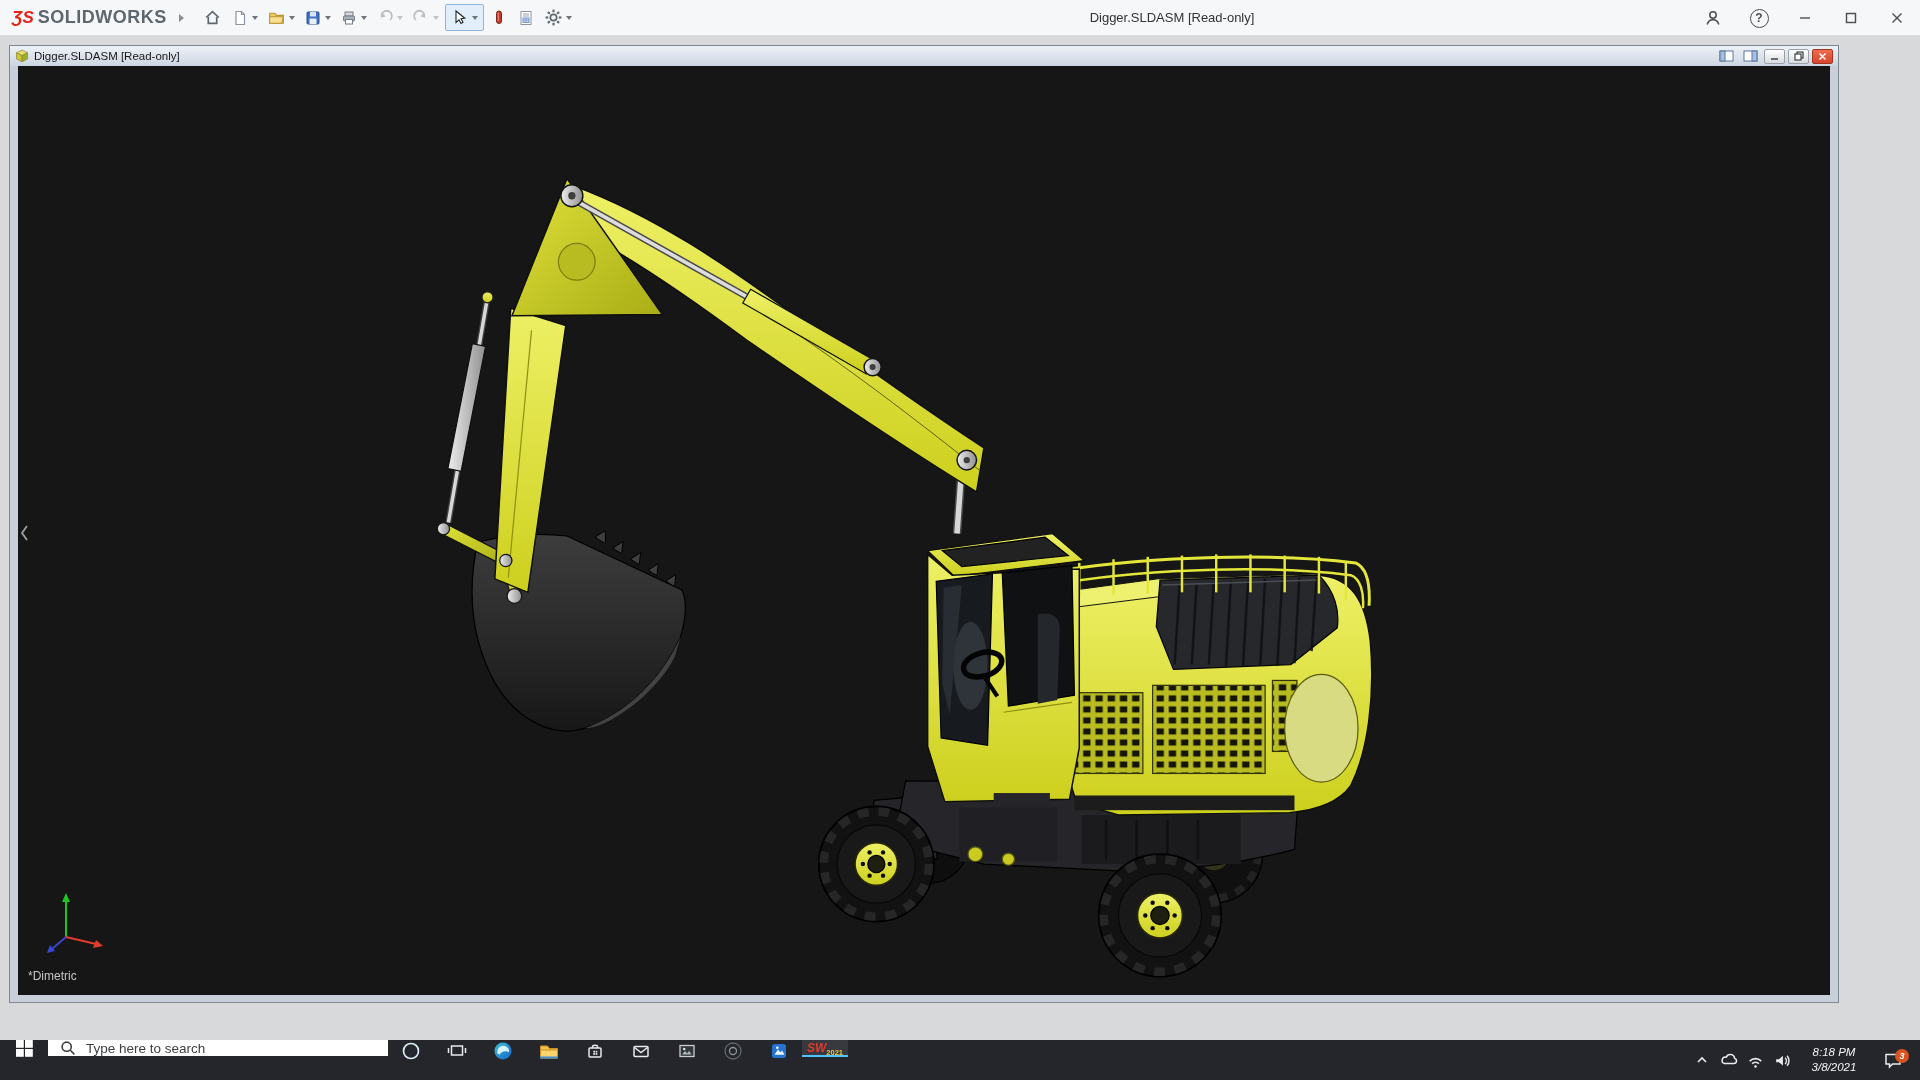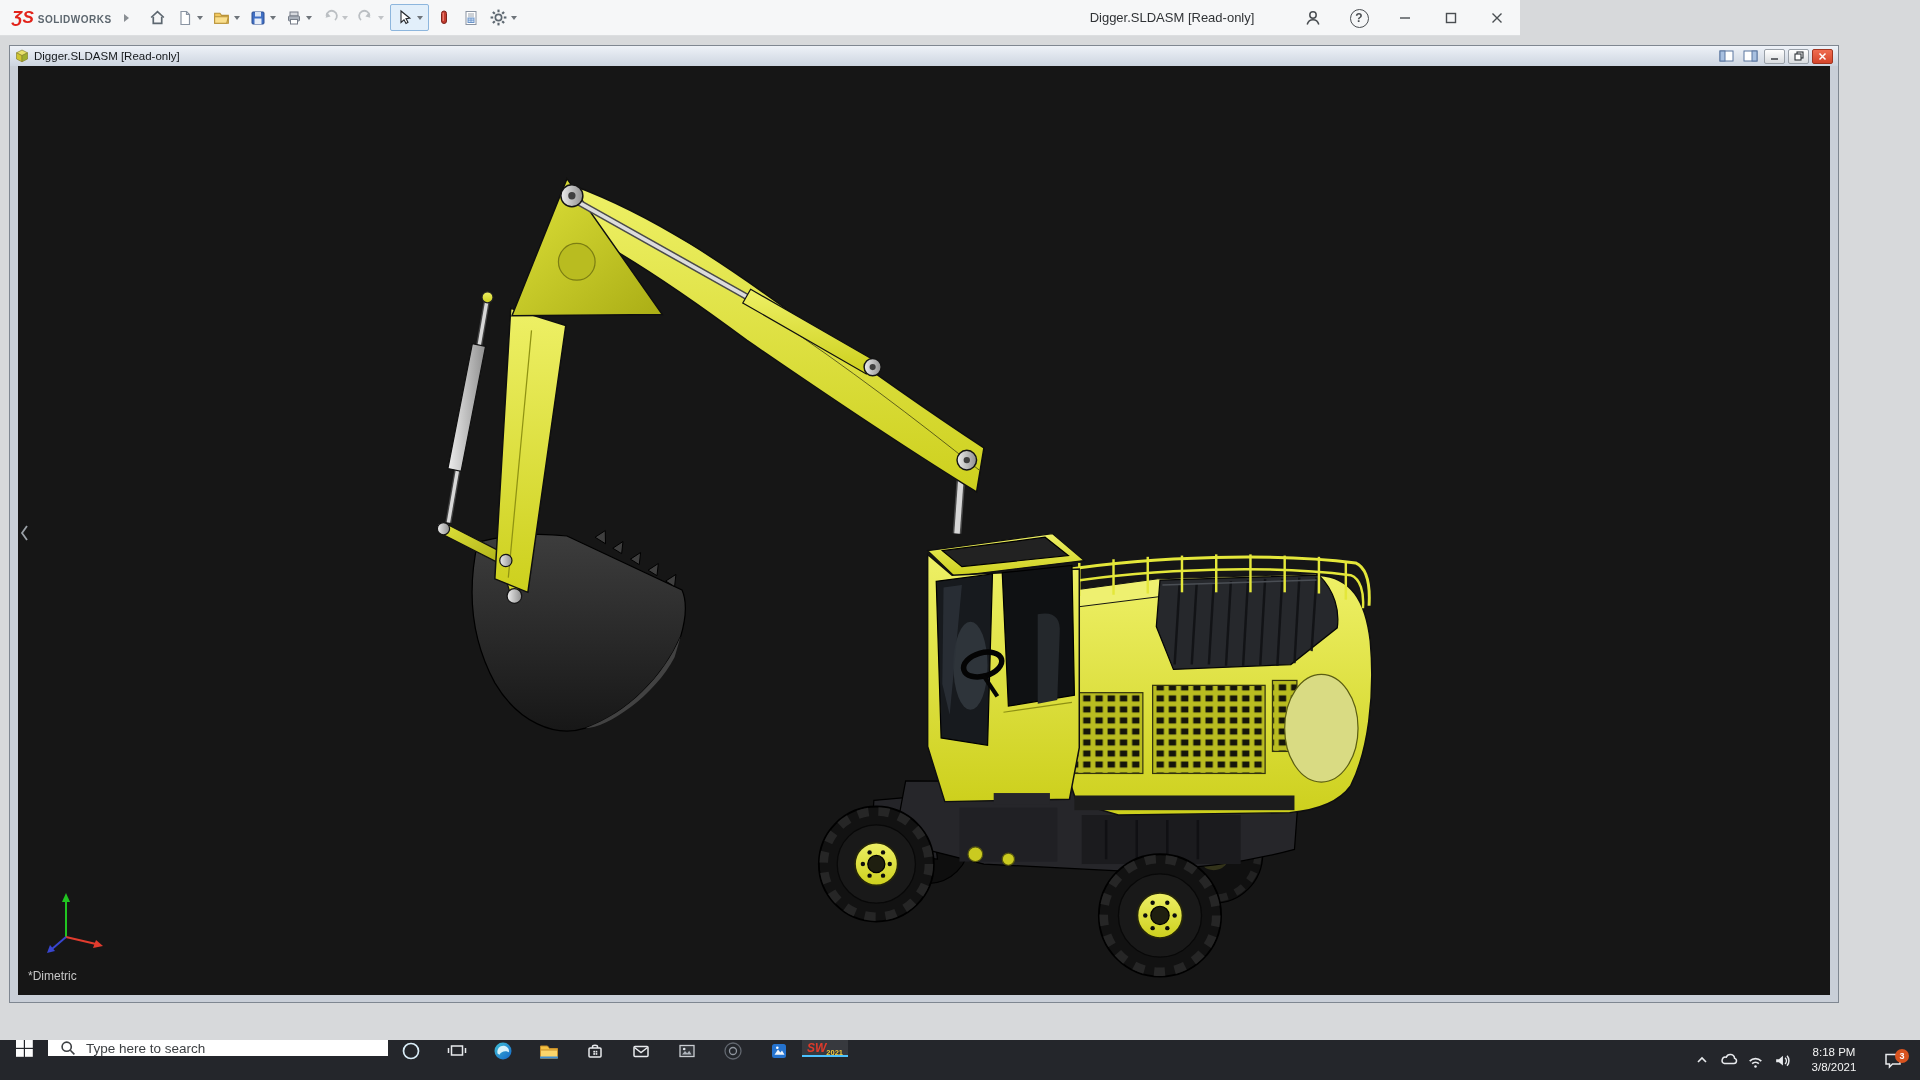--- a/index.html
+++ b/index.html
@@ -1,25 +1,25 @@
 <!DOCTYPE html>
 <html><head>
 <meta charset="utf-8">
 <style>
   * { margin:0; padding:0; box-sizing:border-box; }
   html,body { width:1920px; height:1080px; overflow:hidden; }
   body { font-family:"Liberation Sans", sans-serif; background:#d7d9db; }
   .screen { position:relative; width:1920px; height:1080px; }
 
   
-  .app-titlebar { position:absolute; top:0; left:0; width:1520px; height:36px;
+  .app-titlebar { position:absolute; top:0; left:0; width:1920px; height:36px;
     background:#f6f7f8; border-bottom:1px solid #dcdee0; display:flex; align-items:center; }
   .logo { display:flex; align-items:baseline; gap:4px; padding:0 6px 0 12px; }
   .logo-mark { color:#e2231a; font-weight:bold; font-style:italic; font-size:17px; }
-  .logo-text { color:#5d676f; font-weight:bold; font-size:10px; letter-spacing:.5px; }
+  .logo-text { color:#5d676f; font-weight:bold; font-size:18px; letter-spacing:.5px; }
   .logo-expand { width:0; height:0; border-top:4px solid transparent; border-bottom:4px solid transparent;
     border-left:5px solid #8a8f94; margin-left:6px; align-self:center; }
   .qat { display:flex; align-items:center; margin-left:16px; gap:3px; }
   .qat-btn { display:flex; align-items:center; height:27px; padding:0 3px; border-radius:2px; }
   .qat-btn svg { display:block; }
   .dd { width:0; height:0; border-left:3.5px solid transparent; border-right:3.5px solid transparent;
     border-top:4.5px solid #6e747a; margin-left:3px; }
   .disabled { opacity:.38; }
   .select-box { display:flex; align-items:center; height:27px; padding:0 5px;
     border:1px solid #8db6dd; background:#e2effa; border-radius:2px; }
@@ -53,21 +53,21 @@
   .tb-btn { width:46px; display:flex; align-items:center; justify-content:center; }
   .start { width:48px; }
   .search { width:340px; background:#ffffff; display:flex; align-items:center; gap:10px; padding-left:12px; }
   .search input { flex:1; border:none; outline:none; background:transparent; font-size:13.5px;
     color:#2b2b2b; font-family:"Liberation Sans", sans-serif; }
   .search input::placeholder { color:#3c3f42; opacity:1; }
   .sw-app { display:flex; flex-direction:row; align-items:center; justify-content:center;
     width:46px; line-height:1; background:rgba(255,255,255,.09); box-shadow:inset 0 -2px 0 #4cc2ff; }
   .sw-letters { color:#e03a2a; font-weight:bold; font-size:12px; font-style:italic; }
   .sw-year { color:#f0c93c; font-size:7.5px; font-weight:bold; margin-top:9px; }
-  .tray { margin-left:auto; display:flex; align-items:center; }
+  .tray { margin-left:auto; display:flex; align-items:center;font-style:italic; }
   .tray-btn { width:27px; height:40px; display:flex; align-items:center; justify-content:center; }
   .clock { width:76px; text-align:center; color:#f4f4f4; font-size:11.5px; line-height:1.3; }
   .action-center { width:42px; position:relative; display:flex; align-items:center; justify-content:center; }
   .badge { position:absolute; right:5px; bottom:7px; min-width:14px; height:14px; padding:0 2px;
     border-radius:7px; background:#d8531f; color:#fff; font-size:9px; font-weight:bold;
     display:flex; align-items:center; justify-content:center; }
   .show-desktop { width:6px; border-left:1px solid #4a4d52; }
 </style>
 </head>
 <body>

